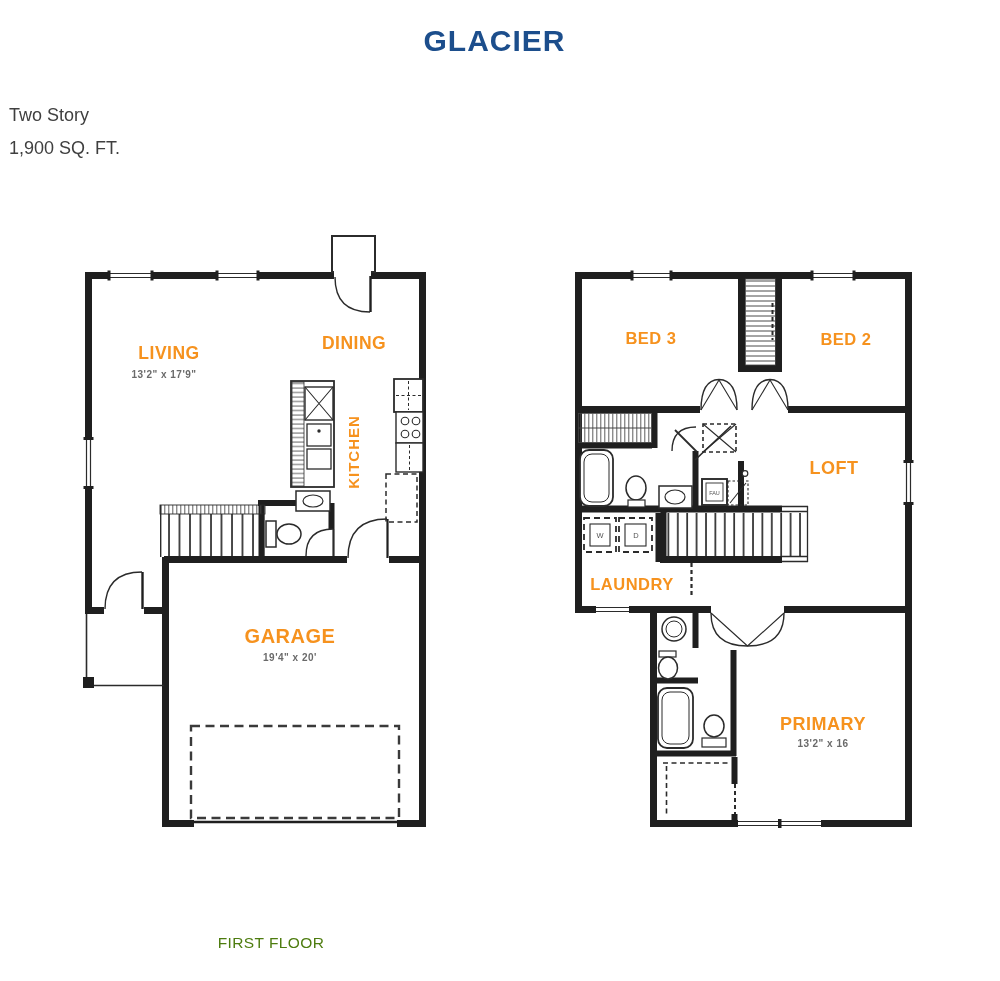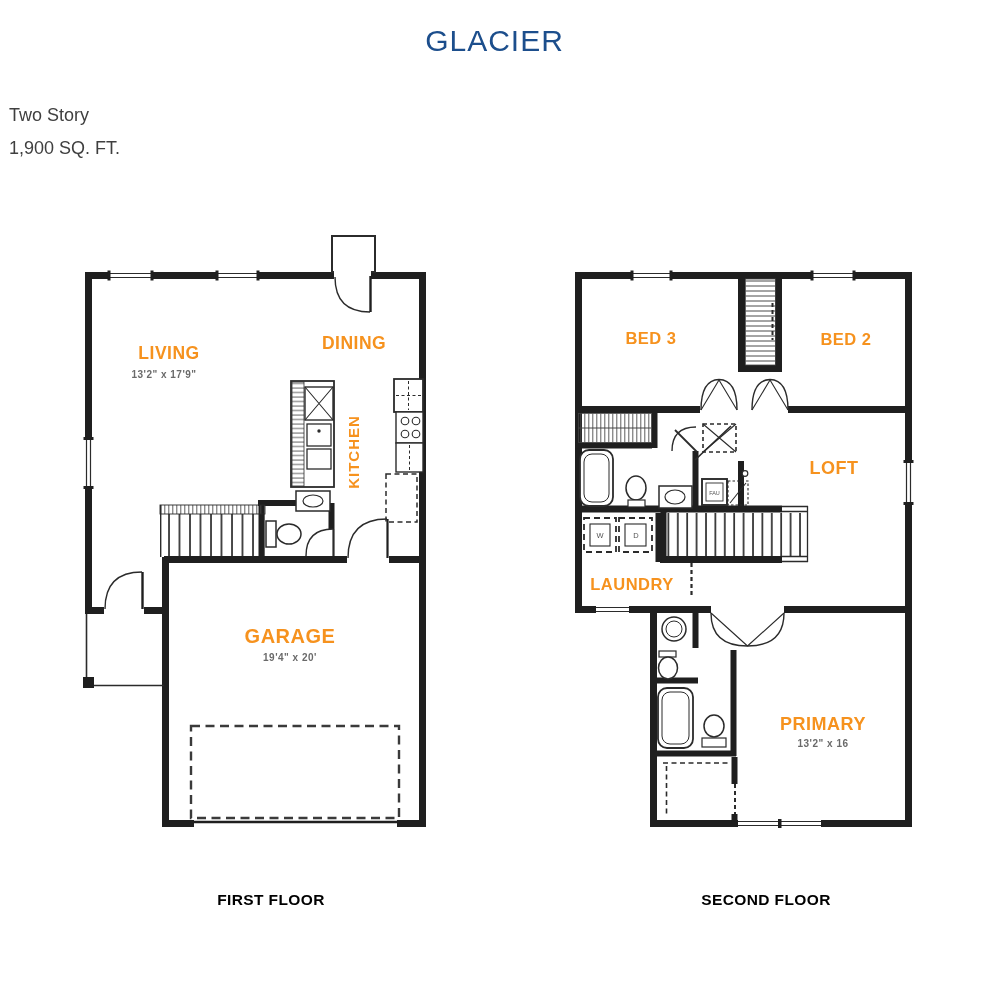--- a/index.html
+++ b/index.html
@@ -1,23 +1,23 @@
 <!DOCTYPE html>
 <html><head>
 <meta charset="utf-8">
 <style>
   html,body{margin:0;padding:0;background:#ffffff;}
   .page{position:relative;width:1000px;height:981px;background:#ffffff;overflow:hidden;
         font-family:"Liberation Sans", sans-serif;}
   .plan-title{position:absolute;left:0;top:24px;width:989px;text-align:center;
-        font-size:30px;font-weight:normal;letter-spacing:1px;color:#1c4e8c;}
+        font-size:30px;font-weight:bold;letter-spacing:1px;color:#1c4e8c;}
   .plan-subtitle{position:absolute;left:9px;top:99px;width:1000px;text-align:left;
         font-size:18px;color:#3f3f3f;line-height:32.5px;}
-  .floor-caption{position:absolute;width:240px;text-align:center;top:891px;
-        font-size:15.5px;color:#000000;letter-spacing:0.4px;font-weight:bold;}
+  .floor-caption{position:absolute;width:240px;text-align:center;top:934px;
+        font-size:15.5px;color:#4d7c0f;letter-spacing:0.4px;}
   .cap-first{left:151px;}
   .cap-second{left:646px;}
   svg{position:absolute;}
   svg text{font-family:"Liberation Sans", sans-serif;}
   .room-label{fill:#f6921e;font-weight:bold;}
   .dim-label{fill:#6a6a6a;}
   .tiny-label{fill:#555555;}
 </style>
 </head>
 <body>
@@ -289,14 +289,13 @@
       <text class="room-label" x="632" y="590" font-size="16.5" letter-spacing="0.5">LAUNDRY</text>
       <text class="room-label" x="823" y="730" font-size="18" letter-spacing="0.5">PRIMARY</text>
       <text class="dim-label" x="823" y="747" font-size="10" font-weight="bold" letter-spacing="0.5">13'2" x 16</text>
       <text class="tiny-label" x="600" y="538" font-size="7.5">W</text>
       <text class="tiny-label" x="636" y="538" font-size="7.5">D</text>
       <text class="tiny-label" x="714.5" y="494.5" font-size="5.5">FAU</text>
     </g>
   </svg>
 
   <div class="floor-caption cap-first">FIRST FLOOR</div>
-  <div class="floor-caption cap-second">SECOND FLOOR</div>
 </div>
 
 </body></html>

